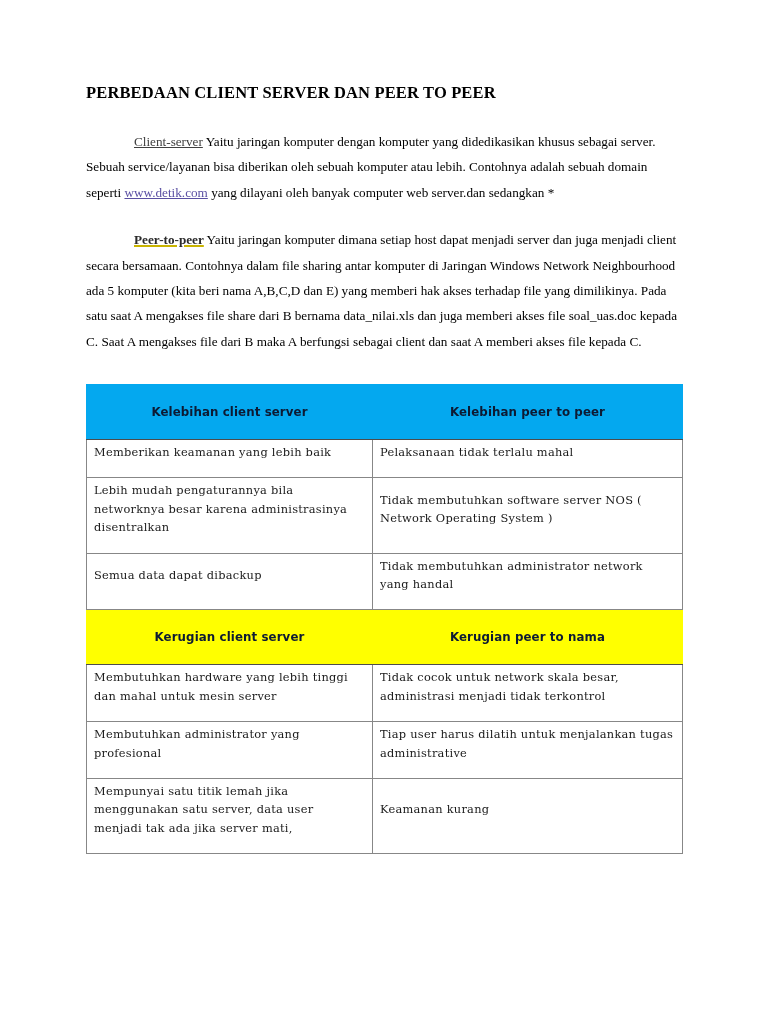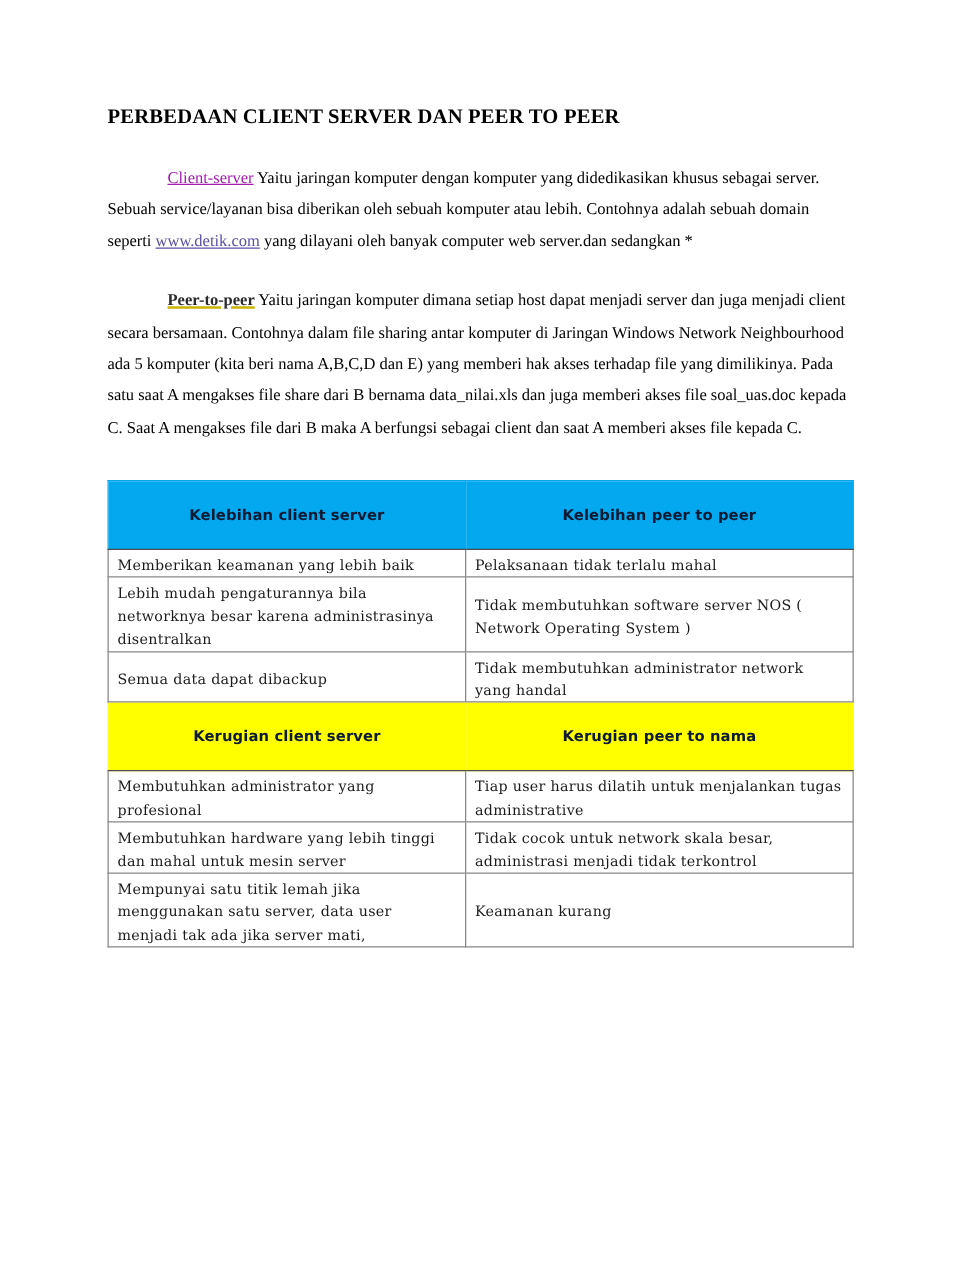--- a/index.html
+++ b/index.html
@@ -55,21 +55,21 @@
   .para.first-para {
     margin-bottom: 22px;
   }
   .indent {
     display: inline-block;
     width: 48px;
   }
 
   
   .link-client {
-    color: #a21caf;
+    color: #404040;
     text-decoration: underline;
     text-underline-offset: 1px;
   }
   .link-url {
     color: #5a4fa3;
     text-decoration: underline;
     text-underline-offset: 1px;
   }
   .link-peer {
     color: #2b2b2b;
@@ -88,21 +88,21 @@
     width: 596px;
     border-collapse: collapse;
     table-layout: fixed;
     border: 1.6px solid #4d4d4d;
   }
   .cmp-table col.c1 { width: 286px; }
   .cmp-table col.c2 { width: 310px; }
 
   .cmp-table td {
     border: 1px solid #878787;
-    padding: 3px 7px 0 7px;
+    padding: 3px 7px 16px 7px;
     vertical-align: middle;
     font-family: "DejaVu Serif", "Liberation Serif", serif;
     font-size: 11.4px;
     line-height: 18.4px;
     letter-spacing: 0.25px;
     color: #1a1a1a;
   }
 
   .hdr-cyan td,
   .hdr-yellow td {
@@ -178,30 +178,30 @@
         <td>Semua data dapat dibackup</td>
         <td>Tidak membutuhkan administrator network yang handal</td>
       </tr>
 
       <tr class="hdr-yellow band-edge band-top">
         <td>Kerugian client server</td>
         <td>Kerugian peer to nama</td>
       </tr>
 
       <tr>
+        <td>Membutuhkan hardware yang lebih tinggi dan mahal untuk mesin server</td>
+        <td>Tidak cocok untuk network skala besar, administrasi menjadi tidak terkontrol</td>
+      </tr>
+
+      <tr>
         <td>Membutuhkan administrator yang profesional</td>
         <td>Tiap user harus dilatih untuk menjalankan tugas administrative</td>
       </tr>
 
       <tr>
-        <td>Membutuhkan hardware yang lebih tinggi dan mahal untuk mesin server</td>
-        <td>Tidak cocok untuk network skala besar, administrasi menjadi tidak terkontrol</td>
-      </tr>
-
-      <tr>
         <td>Mempunyai satu titik lemah jika menggunakan satu server, data user menjadi tak ada jika server mati,</td>
         <td>Keamanan kurang</td>
       </tr>
 
 
     </tbody>
   </table>
 
 </div>
 

